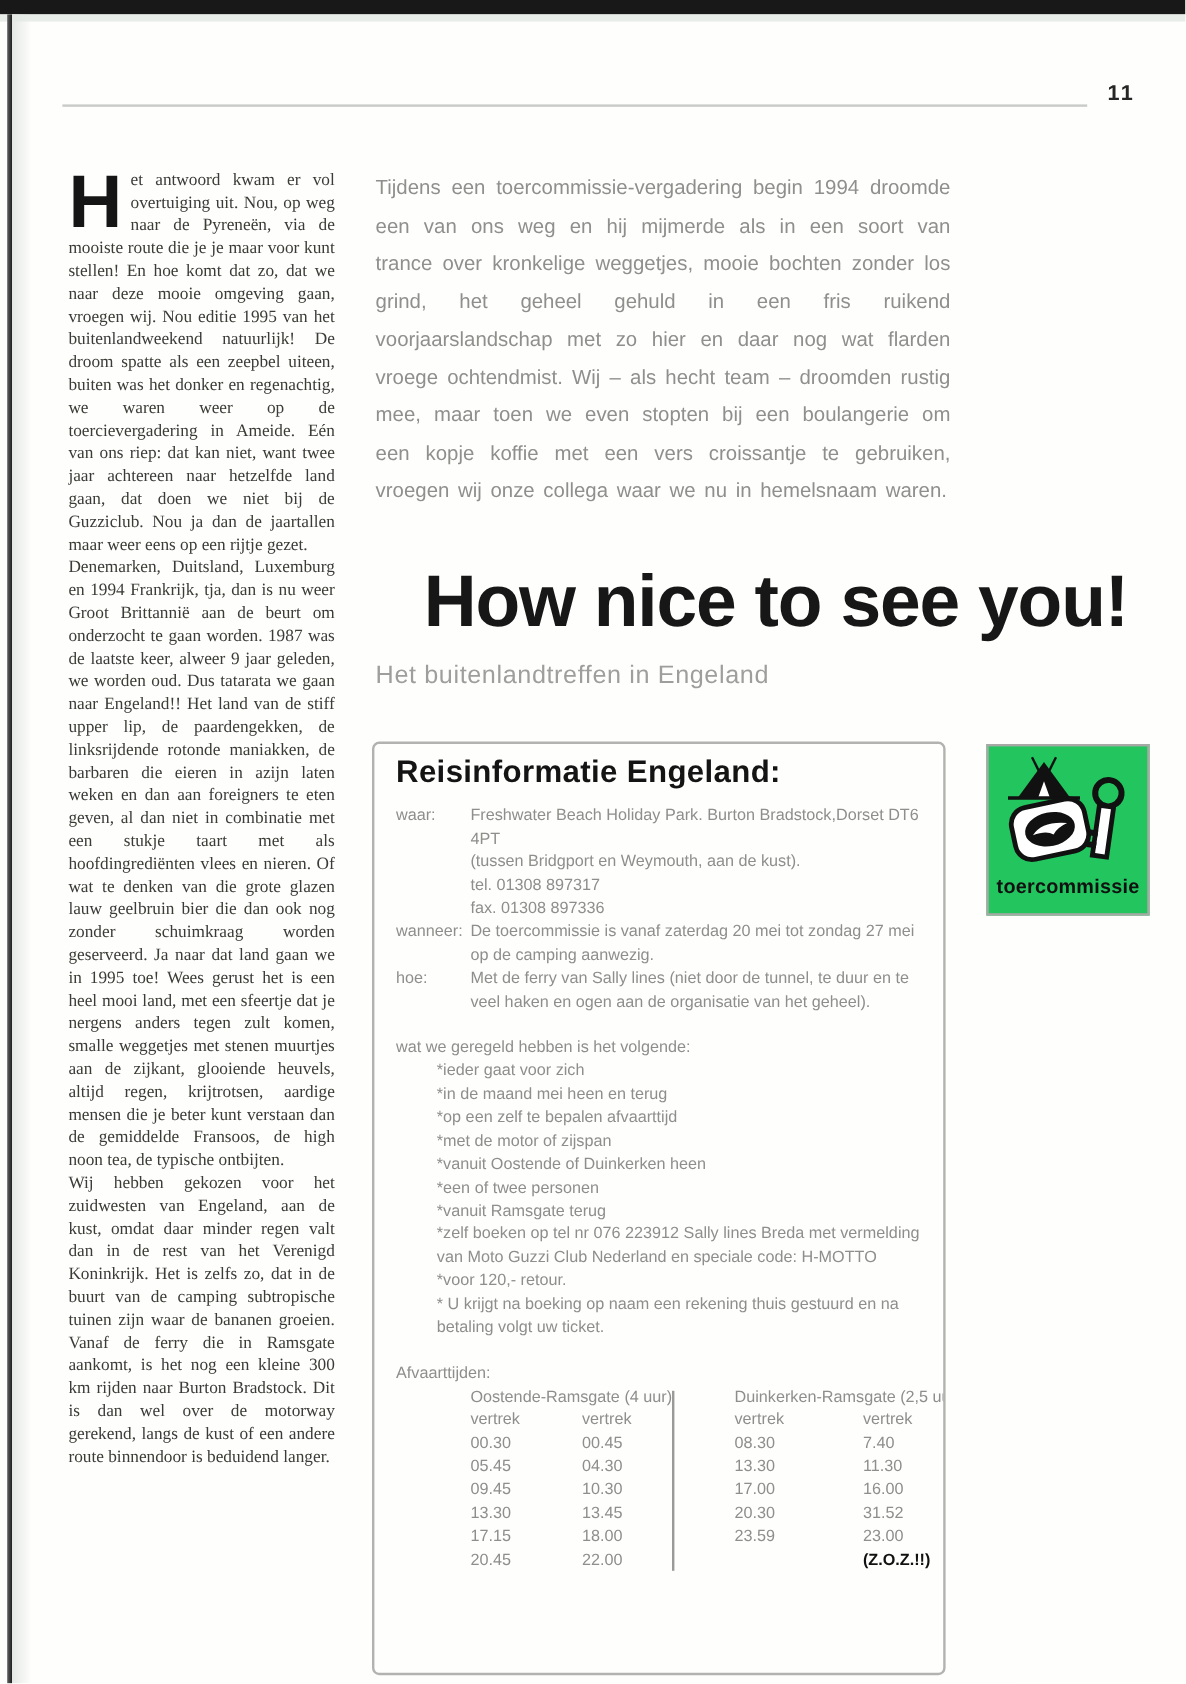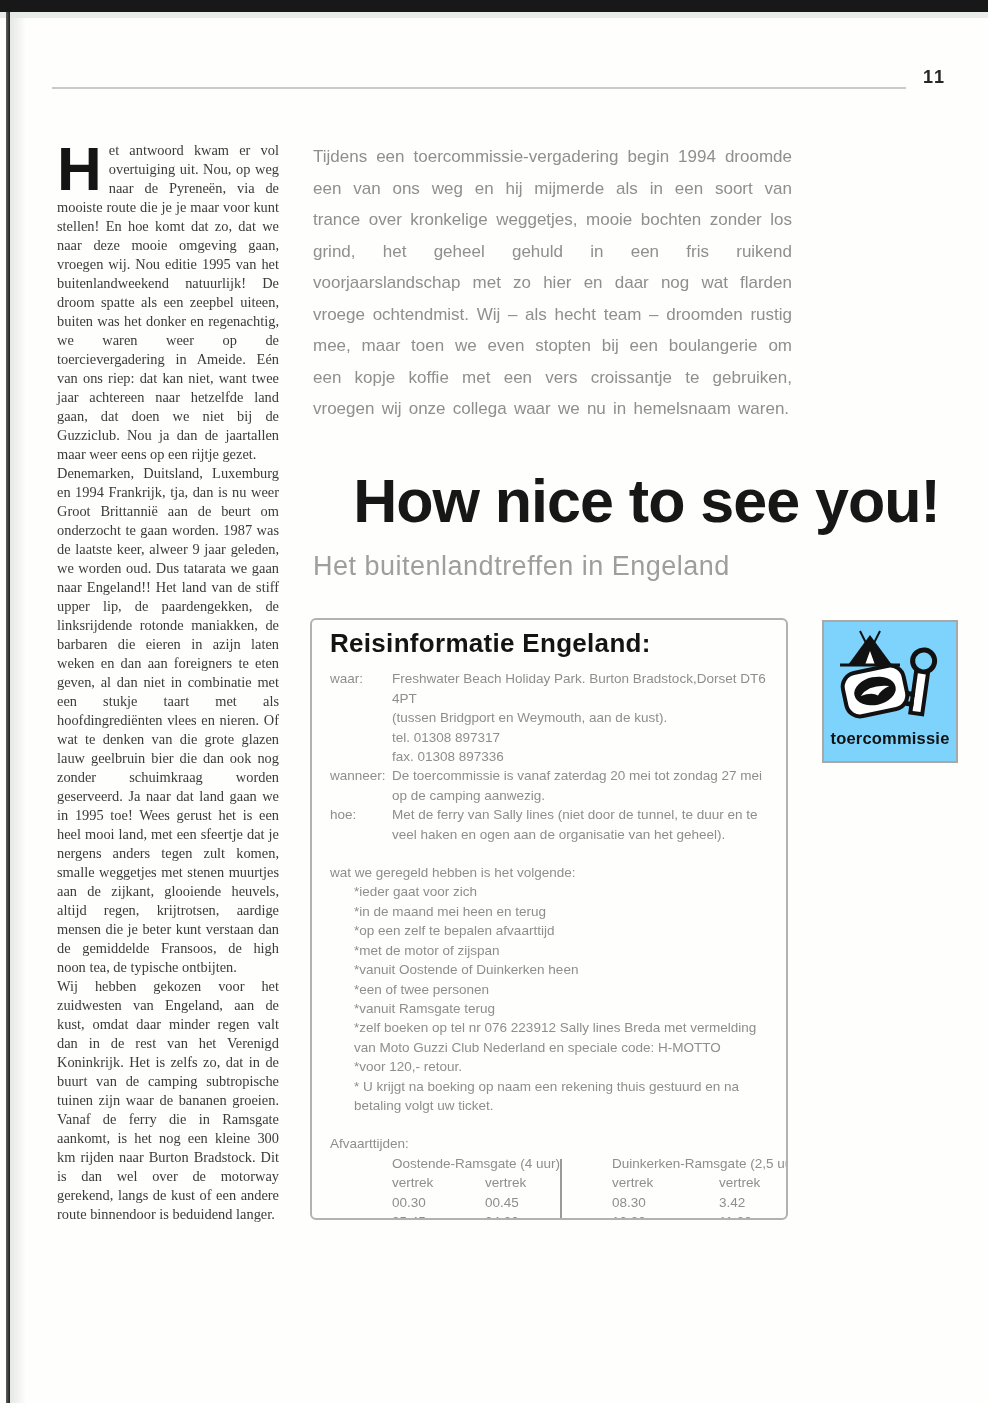--- a/index.html
+++ b/index.html
@@ -25,46 +25,46 @@
   .left-col p { margin:0; }
   .dropcap { float:left; font-family:"Liberation Sans", sans-serif; font-weight:bold;
              font-size:62px; line-height:47px; color:#151515; margin:4px 7px 0 0; }
 
   
   .intro { position:absolute; left:313px; top:141px; width:479px; font-size:17px; font-weight:normal;
            line-height:31.5px; color:#8f8f8d; text-align:justify; word-spacing:2.5px; }
 
   .headline { position:absolute; left:309px; top:466px; width:675px; font-size:61px; font-weight:bold;
               color:#171717; letter-spacing:-1px; white-space:nowrap;text-align:center; }
-  .subtitle { position:absolute; left:313px; top:551px; font-size:27px; color:#9e9e9c; letter-spacing:.5px; }
+  .subtitle { position:absolute; left:313px; top:551px; font-size:21px; color:#9e9e9c; letter-spacing:.5px; }
 
   
-  .infobox { position:absolute; left:310px; top:618px; width:478px; height:602px; box-sizing:border-box;
+  .infobox { position:absolute; left:310px; top:618px; width:478px; height:778px; box-sizing:border-box;
              border:2px solid #b2b2b0; border-radius:6px; padding:12px 12px; color:#8e8e8c;
              font-size:13.5px; line-height:19.4px; overflow:hidden; }
   .ib-title { font-size:26px; font-weight:bold; color:#141414; letter-spacing:.3px; margin:2px 0 16px 6px; }
   .ib-row { display:flex; margin-left:6px; }
   .ib-label { width:62px; flex:none; }
   .ib-content { flex:1; white-space:pre-line; }
   .ib-arranged { margin:19px 0 0 6px; }
-  .ib-bullets { margin-left:30px; }
+  .ib-bullets { margin-left:40px; }
   .ib-departures { margin:19px 0 0 6px; }
 
   
   .timetables { display:flex; margin-left:68px; align-items:flex-end; }
   .tt-title { white-space:nowrap; }
   .tt-grid0 { display:grid; grid-template-columns:93px 72px; }
   .tt-grid1 { display:grid; grid-template-columns:107px 95px; }
   .tt-divider { width:2px; background:#9a9a98; height:150px; flex:none; }
   .tt-right { margin-left:50px; }
   .zoz { font-weight:bold; color:#111111; }
 
   
   .logo-box { position:absolute; left:822px; top:620px; width:136px; height:143px; box-sizing:border-box;
-              border:2px solid #a8a8a6; background:#7dd3fc; padding:5px 6px 4px; text-align:center; }
+              border:2px solid #a8a8a6; background:#22c55e; padding:5px 6px 4px; text-align:center; }
   .logo-caption { font-size:16.5px; font-weight:bold; color:#111111; letter-spacing:.2px; margin-top:-2px; }
 </style>
 </head>
 <body>
 
 <div class="page">
 
   <div class="scan-top-bar"></div>
   <div class="scan-top-band"></div>
   <div class="scan-left-edge"></div>
@@ -142,21 +142,21 @@
       </div>
 
       <div class="tt-divider"></div>
 
       <div class="tt-right">
         <div class="tt-title">Duinkerken-Ramsgate (2,5  uur)</div>
         <div class="tt-grid1">
           <div>vertrek</div>
           <div>vertrek</div>
           <div>08.30</div>
-          <div>3.42</div>
+          <div>7.40</div>
           <div>13.30</div>
           <div>11.30</div>
           <div>17.00</div>
           <div>16.00</div>
           <div>20.30</div>
           <div>31.52</div>
           <div>23.59</div>
           <div>23.00</div>
           <div></div>
           <div class="zoz">(Z.O.Z.!!)</div>

